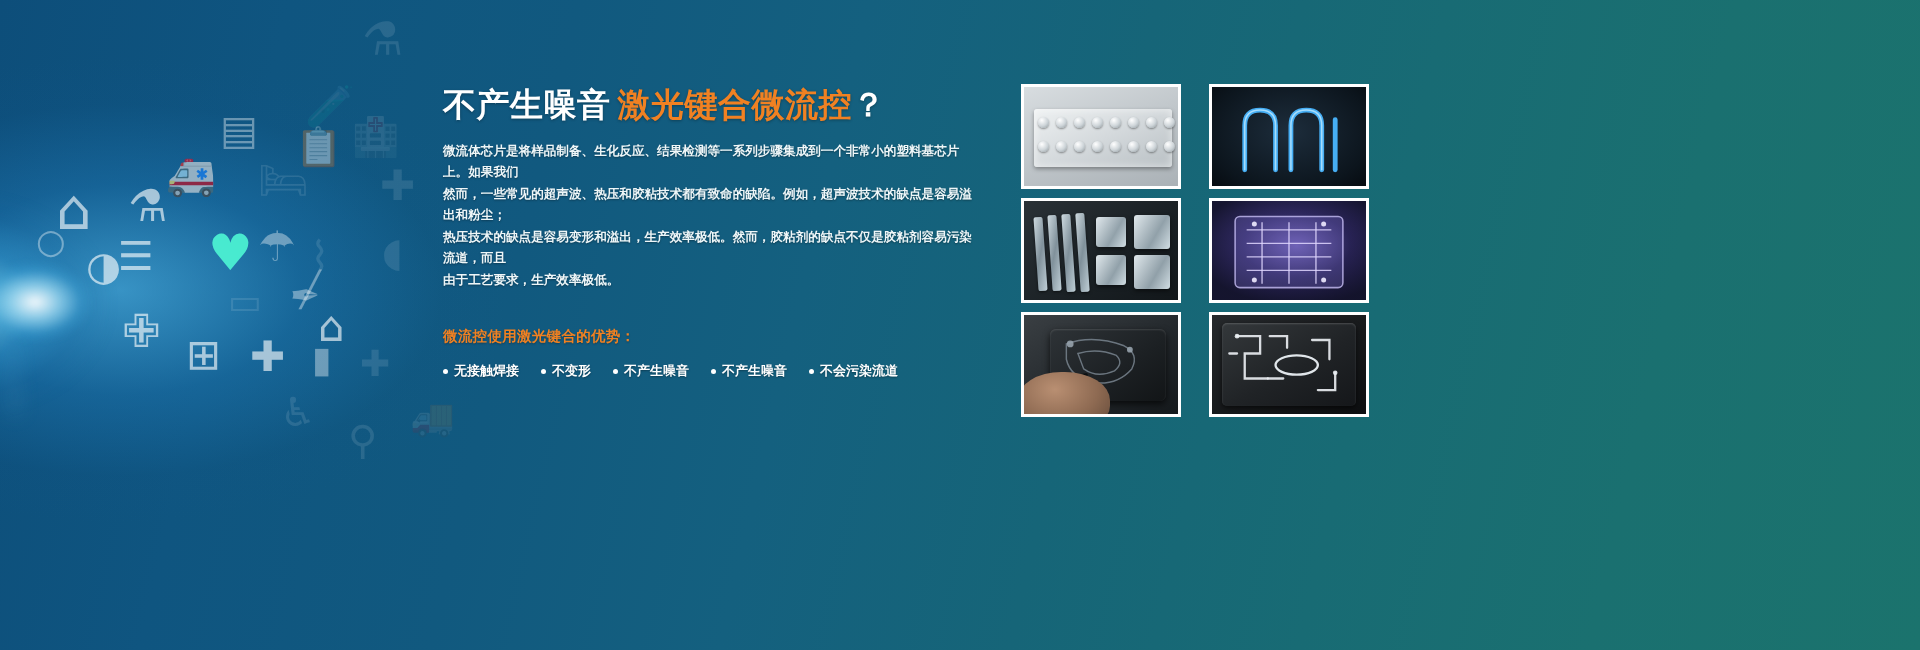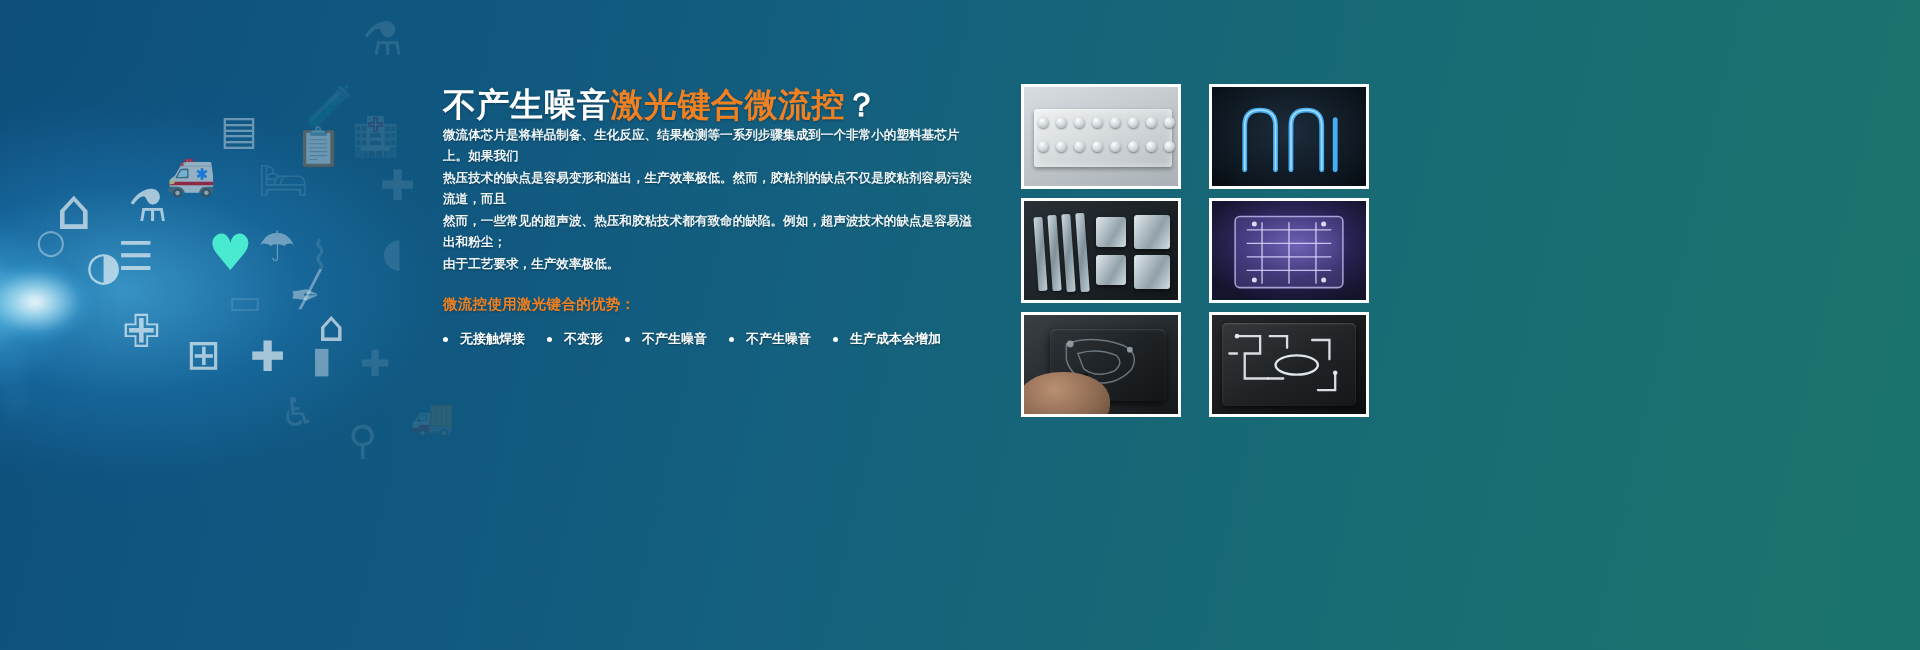--- a/index.html
+++ b/index.html
@@ -75,53 +75,54 @@
   }
   .headline {
     font-size: 33px;
     font-weight: bold;
     letter-spacing: 0.5px;
     color: #ffffff;
     white-space: nowrap;
     line-height: 1.18;
     text-shadow: 0 1px 3px rgba(0,0,0,0.30);
   }
-  .headline .hl { color: #f08122; }
+  .headline .hl { color: #f08122; margin-left: 7px; }
   .headline .q  { color: #ffffff; }
 
   .para {
+    margin-top: 16px;
     color: #eef6f8;
     font-size: 12.6px;
     line-height: 21.5px;
     font-weight: bold;
     text-shadow: 0 1px 2px rgba(0,0,0,0.35);
     width: 530px;
   }
   .para p { margin: 0; }
 
   .subhead {
-    margin-top: 20px;
+    margin-top: 36px;
     color: #f08122;
     font-size: 14.5px;
     font-weight: bold;
     letter-spacing: 0.3px;
     text-shadow: 0 1px 2px rgba(0,0,0,0.30);
   }
 
   .bullets {
     margin-top: 16px;
     display: flex;
     gap: 22px;
     align-items: center;
     white-space: nowrap;
   }
   .bullet {
     display: flex;
     align-items: center;
-    gap: 12px;
+    gap: 6px;
     color: #ffffff;
     font-size: 13px;
     font-weight: bold;
     text-shadow: 0 1px 2px rgba(0,0,0,0.35);
   }
   .bullet .dot {
     width: 5px; height: 5px; border-radius: 50%;
     background: #ffffff;
     flex: 0 0 auto;
     display: inline-block;
@@ -270,22 +271,22 @@
     </div>
 
   <div class="content">
 
     <div class="headline">
       <span>不产生噪音</span><span class="hl">激光键合微流控</span><span class="q">？</span>
     </div>
 
     <div class="para">
       <p>微流体芯片是将样品制备、生化反应、结果检测等一系列步骤集成到一个非常小的塑料基芯片上。如果我们</p>
+      <p>然而，一些常见的超声波、热压和胶粘技术都有致命的缺陷。例如，超声波技术的缺点是容易溢出和粉尘；</p>
       <p>热压技术的缺点是容易变形和溢出，生产效率极低。然而，胶粘剂的缺点不仅是胶粘剂容易污染流道，而且</p>
-      <p>然而，一些常见的超声波、热压和胶粘技术都有致命的缺陷。例如，超声波技术的缺点是容易溢出和粉尘；</p>
       <p>由于工艺要求，生产效率极低。</p>
     </div>
 
     <div class="subhead">微流控使用激光键合的优势：</div>
 
     <div class="bullets">
       <div class="bullet">
         <span class="dot"></span>
         <span>无接触焊接</span>
       </div>
@@ -296,21 +297,21 @@
       <div class="bullet">
         <span class="dot"></span>
         <span>不产生噪音</span>
       </div>
       <div class="bullet">
         <span class="dot"></span>
         <span>不产生噪音</span>
       </div>
       <div class="bullet">
         <span class="dot"></span>
-        <span>生产成本会增加</span>
+        <span>不会污染流道</span>
       </div>
     </div>
   </div>
 
   <div class="gallery">
 
     <div class="shot s1">
       <div class="inner">
         <div class="plate"></div>
         <div class="wells">

